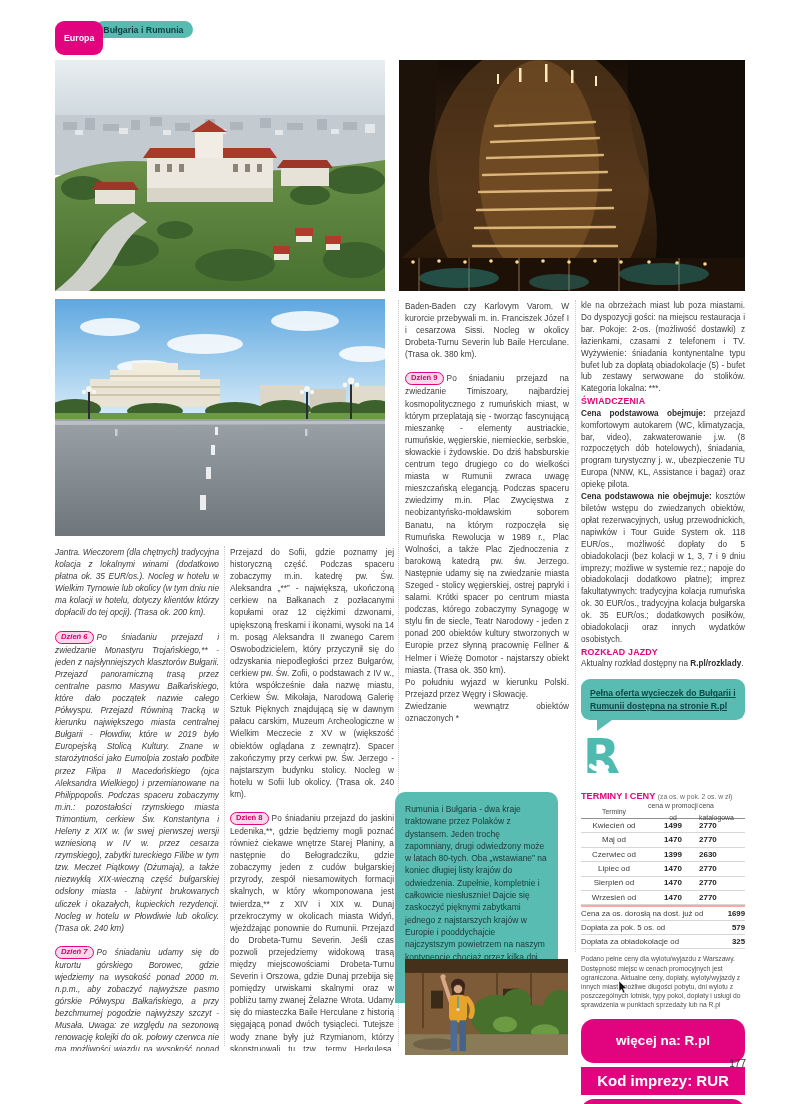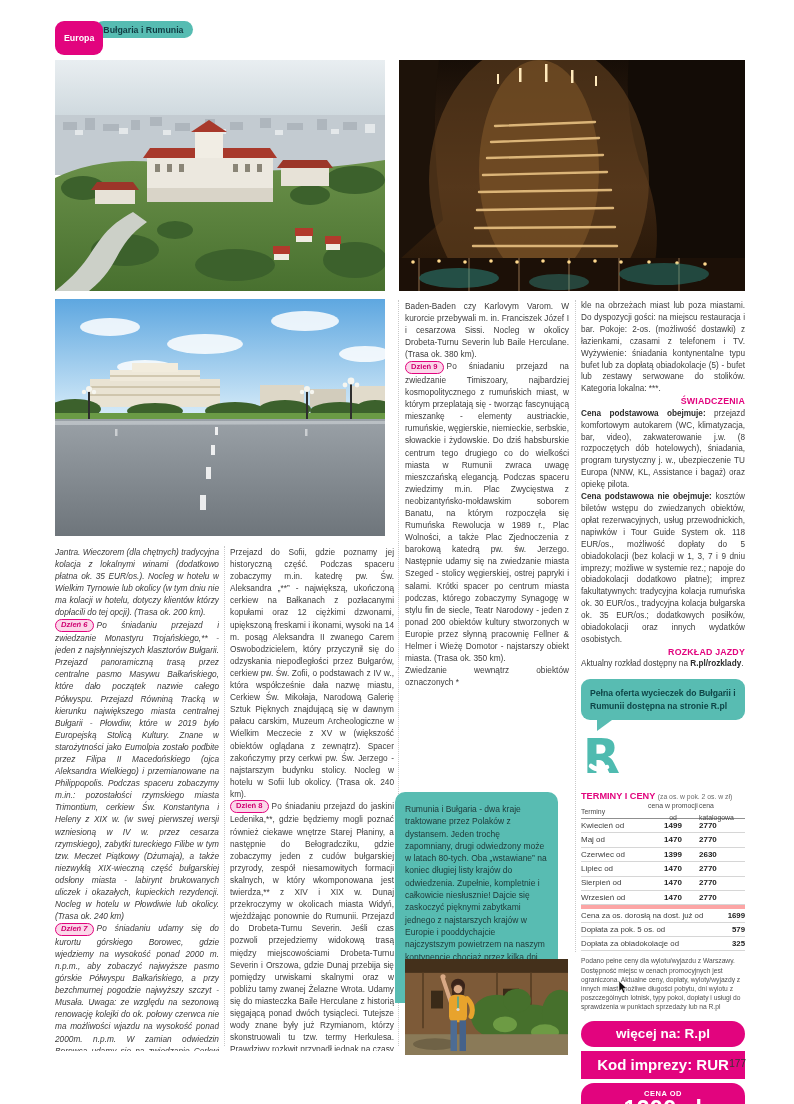--- a/index.html
+++ b/index.html
@@ -21,61 +21,61 @@
   .photo3{left:55px;top:299px;width:330px;height:237px;}
 
   
   .tcol{position:absolute;width:164px;font-size:8.3px;line-height:12.1px;text-align:justify;overflow:hidden;}
   .col1{left:55px;top:546px;height:505px;font-style:italic;}
   .col2{left:230px;top:546px;height:505px;}
   .col3{left:405px;top:300px;height:488px;}
   .tcol p{margin:0;}
   .day-badge{display:inline-block;background:#fbd7e9;border:1px solid #e2047e;color:#cf0070;
         font-weight:bold;font-size:7.6px;line-height:10px;border-radius:8px;padding:0 5px 1px 5px;
-        margin-right:3px;vertical-align:0.5px;}
-  .pink-head{color:#e2047e;font-weight:bold;font-size:8.8px;line-height:12.5px;letter-spacing:.2px;text-align:right;}
+        margin-right:3px;vertical-align:0.5px;margin-top:12px;}
+  .pink-head{color:#e2047e;font-weight:bold;font-size:8.8px;line-height:12.5px;letter-spacing:.2px;text-align:left;}
   .bold{font-weight:bold;color:#2c2c2c;}
 
   .vsep{position:absolute;width:0;border-left:1px dotted #c9c9c9;}
 
   
   .quote-box{position:absolute;left:395px;top:792px;width:143px;background:#58bcb2;
         border-radius:10px 10px 0 0;padding:11px 10px 8px 10px;color:#203b3b;
         font-size:8.5px;line-height:12.3px;}
   .quote-author{font-weight:bold;color:#13312f;margin-top:8px;font-size:8.6px;}
   .quote-role{font-weight:bold;color:#13312f;font-size:8.2px;}
   .photo4{left:405px;top:959px;width:163px;height:96px;}
 
   
   .sidebar{position:absolute;left:581px;top:300px;width:164px;font-size:8.2px;line-height:11.9px;text-align:justify;}
   .sidebar p{margin:0;}
   .bubble{background:#58bcb2;border-radius:9px;padding:8px 9px;margin-top:9px;
-        color:#0e4547;font-weight:bold;font-size:8.6px;line-height:12.5px;text-align:left;}
+        color:#0e4547;font-weight:bold;font-size:8.6px;line-height:12.5px;text-align:left;text-decoration:underline;}
   .bubble-tail{width:0;height:0;border-top:11px solid #58bcb2;border-right:15px solid transparent;margin-left:16px;}
   .r-logo{margin:2px 0 4px 0;width:46px;height:46px;}
 
   .pricing-head{margin-top:4px;color:#e2047e;font-weight:bold;font-size:9.2px;text-align:left;}
   .pricing-head .sub{color:#6b6b6b;font-weight:normal;font-size:6.8px;}
   .ptable{width:100%;margin-top:3px;}
   .prow{display:flex;align-items:center;height:13.4px;border-bottom:1px solid #d6d6d6;font-size:8px;}
   .prow.head{font-size:6.9px;color:#4a4a4a;border-bottom:1px solid #8f8f8f;height:12px;}
-  .prow .c1{flex:0 0 66px;text-align:left;}
+  .prow .c1{flex:0 0 66px;text-align:center;}
   .prow .c2{flex:1;text-align:center;font-weight:bold;color:#222;}
   .prow .c3{flex:0 0 46px;text-align:left;font-weight:bold;color:#222;}
   .prow.head .c2,.prow.head .c3{font-weight:normal;color:#4a4a4a;}
   .xrow{display:flex;align-items:center;height:13px;border-bottom:1px solid #d6d6d6;font-size:7.8px;}
   .xrow .xl{flex:1;text-align:left;}
   .xrow .xv{font-weight:bold;color:#222;}
-  .xrow.first{border-top:4px solid #fca5a5;}
+  .xrow.first{border-top:2px solid #fca5a5;}
   .fineprint{margin-top:5px;font-size:6.7px;line-height:9.2px;color:#4f4f4f;text-align:left;}
 
   .cta{margin-top:9px;display:flex;flex-direction:column;gap:4px;}
   .btn{background:#e2047e;color:#fff;border:none;border-radius:13px;width:100%;
        font-family:"Liberation Sans",sans-serif;font-weight:bold;cursor:pointer;}
-  .btn-more{height:26px;font-size:13.5px;}
+  .btn-more{height:44px;font-size:13.5px;}
   .btn-code{height:28px;font-size:15px;border-radius:0;}
   .btn-price{height:46px;display:flex;flex-direction:column;align-items:center;justify-content:center;
        border-radius:13px;gap:0;}
   .btn-price .pp{font-size:7.5px;letter-spacing:.5px;line-height:8px;}
   .btn-price .pv{font-size:23px;line-height:23px;letter-spacing:.5px;}
 
   .page-number{position:absolute;right:48px;top:1058px;font-size:10px;color:#333;}
   .cursor{position:absolute;left:618px;top:981px;width:12px;height:13px;}
 </style>
 </head>
@@ -312,20 +312,21 @@
   </div>
 
   <div class="tcol col2">
     <p>Przejazd do Sofii, gdzie poznamy jej historyczną część. Podczas spaceru zobaczymy m.in. katedrę pw. Św. Aleksandra „**” - największą, ukończoną cerkiew na Bałkanach z pozłacanymi kopułami oraz 12 ciężkimi dzwonami, upiększoną freskami i ikonami, wysoki na 14 m. posąg Aleksandra II zwanego Carem Oswobodzicielem, który przyczynił się do odzyskania niepodległości przez Bułgarów, cerkiew pw. Św. Zofii, o podstawach z IV w., która współcześnie dała nazwę miastu, Cerkiew Św. Mikołaja, Narodową Galerię Sztuk Pięknych znajdującą się w dawnym pałacu carskim, Muzeum Archeologiczne w Wielkim Meczecie z XV w (większość obiektów oglądana z zewnątrz). Spacer zakończymy przy cerkwi pw. Św. Jerzego - najstarszym budynku stolicy. Nocleg w hotelu w Sofii lub okolicy. (Trasa ok. 240 km).</p>
     <p><span class="day-badge">Dzień 8</span><span>Po śniadaniu przejazd do jaskini Ledenika,**, gdzie będziemy mogli poznać również ciekawe wnętrze Starej Płaniny, a następnie do Bełogradcziku, gdzie zobaczymy jeden z cudów bułgarskiej przyrody, zespół niesamowitych formacji skalnych, w który wkomponowana jest twierdza,** z XIV i XIX w. Dunaj przekroczymy w okolicach miasta Widyń, wjeżdżając ponownie do Rumunii. Przejazd do Drobeta-Turnu Severin. Jeśli czas pozwoli przejedziemy widokową trasą między miejscowościami Drobeta-Turnu Severin i Orszowa, gdzie Dunaj przebija się pomiędzy urwiskami skalnymi oraz w pobliżu tamy zwanej Żelazne Wrota. Udamy się do miasteczka Baile Herculane z historią sięgającą ponad dwóch tysiącleci. Tutejsze wody znane były już Rzymianom, którzy skonstruowali tu tzw. termy Herkulesa. Prawdziwy rozkwit przypadł jednak na czasy Habsburgów, kiedy to skomunikowane z Wiedniem luksusowe uzdrowisko w niczym nie ustępowało</span></p>
   </div>
 
   <div class="tcol col3">
     <p>Baden-Baden czy Karlovym Varom. W kurorcie przebywali m. in. Franciszek Józef I i cesarzowa Sissi. Nocleg w okolicy Drobeta-Turnu Severin lub Baile Herculane. (Trasa ok. 380 km).</p>
     <p><span class="day-badge">Dzień 9</span><span>Po śniadaniu przejazd na zwiedzanie Timiszoary, najbardziej kosmopolitycznego z rumuńskich miast, w którym przeplatają się - tworząc fascynującą mieszankę - elementy austriackie, rumuńskie, węgierskie, niemieckie, serbskie, słowackie i żydowskie. Do dziś habsburskie centrum tego drugiego co do wielkości miasta w Rumunii zwraca uwagę mieszczańską elegancją. Podczas spaceru zwiedzimy m.in. Plac Zwycięstwa z neobizantyńsko-mołdawskim soborem Banatu, na którym rozpoczęła się Rumuńska Rewolucja w 1989 r., Plac Wolności, a także Plac Zjednoczenia z barokową katedrą pw. św. Jerzego. Następnie udamy się na zwiedzanie miasta Szeged - stolicy węgierskiej, ostrej papryki i salami. Krótki spacer po centrum miasta podczas, którego zobaczymy Synagogę w stylu fin de siecle, Teatr Narodowy - jeden z ponad 200 obiektów kultury stworzonych w Europie przez słynną pracownię Fellner &amp; Helmer i Wieżę Domotor - najstarszy obiekt miasta. (Trasa ok. 350 km).</span></p>
+    <p>Po południu wyjazd w kierunku Polski. Przejazd przez Węgry i Słowację.</p>
     <p>Zwiedzanie wewnątrz obiektów oznaczonych *</p>
 
   </div>
 
   <div class="quote-box">
     <div>Rumunia i Bułgaria - dwa kraje traktowane przez Polaków z dystansem. Jeden trochę zapomniany, drugi odwiedzony może w latach 80-tych. Oba „wstawiane” na koniec długiej listy krajów do odwiedzenia. Zupełnie, kompletnie i całkowicie niesłusznie! Dajcie się zaskoczyć pięknymi zabytkami jednego z najstarszych krajów w Europie i pooddychajcie najczystszym powietrzem na naszym kontynencie chociaż przez kilka dni.</div>
     <div class="quote-author">Luiza Gerent</div>
     <div class="quote-role">Pilot wycieczek Rainbow</div>
   </div>
 

